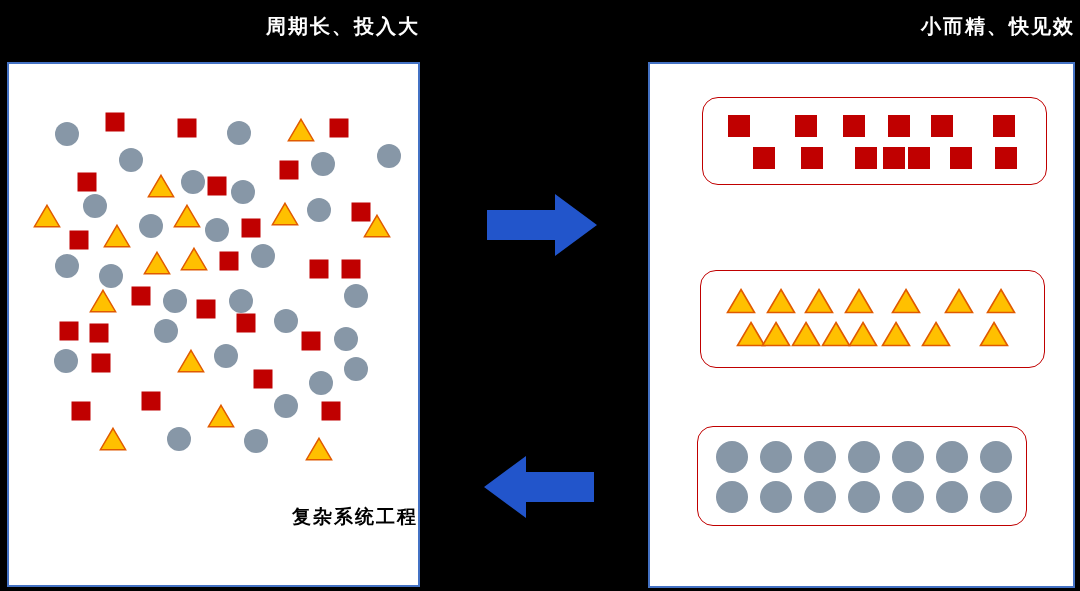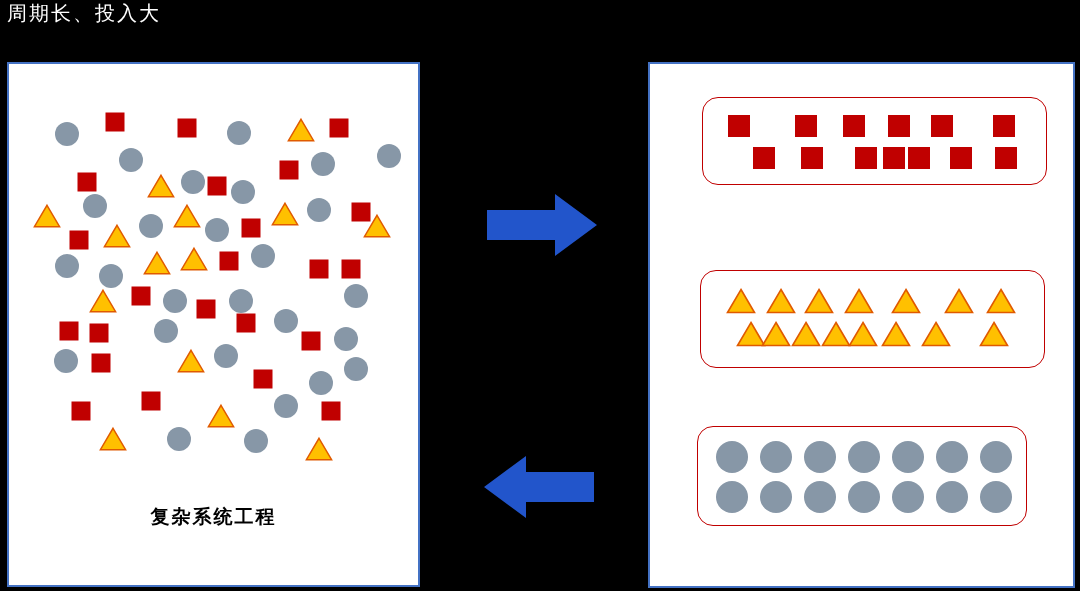--- a/index.html
+++ b/index.html
@@ -4,37 +4,37 @@
 <style>
   html,body{margin:0;padding:0;}
   body{
     width:1080px;height:591px;
     background:#000;
     font-family:"Liberation Sans", sans-serif;
     position:relative;overflow:hidden;
   }
   .stage{position:absolute;inset:0;background:var(--background,#000);}
   .top-title{
-    position:absolute;top:0;height:26px;
-    color:#fff;font-size:20px;font-weight:normal;
-    text-align:left;letter-spacing:2px;line-height:26px;
+    position:absolute;top:13px;height:26px;
+    color:#fff;font-size:20px;font-weight:bold;
+    text-align:right;letter-spacing:2px;line-height:26px;
   }
   #left-title{left:7px;width:413px;}
   #right-title{left:648px;width:427px;}
   .panel{
     position:absolute;top:62px;
     background:var(--panel-bg,#fff);
     border:2px solid var(--panel-border,#4472c4);
     box-sizing:border-box;
   }
   #left-panel{left:7px;width:413px;height:525px;}
   #right-panel{left:648px;width:427px;height:526px;}
   .panel-label{
     position:absolute;left:0;width:100%;
-    text-align:center;color:#000;
+    text-align:right;color:#000;
     font-size:19px;font-weight:bold;letter-spacing:2px;
   }
   #left-label{top:440px;}
   #right-label{top:482px;}
   #scatter{position:absolute;left:0;top:0;width:100%;height:430px;}
   .shape{position:absolute;transform:translate(-50%,-50%);}
   .shape.square{background:var(--square,#c00000);}
   .shape.circle{background:var(--circle,#8797a7);border-radius:50%;}
   svg.triangle{display:block;overflow:visible;}
   svg.triangle polygon{fill:var(--triangle-fill,#ffc000);stroke:var(--triangle-stroke,#e05a00);stroke-width:1.6;}
@@ -53,20 +53,21 @@
   .arrow polygon{fill:var(--arrow,#2255cb);}
   #arrow-right{left:487px;top:194px;width:110px;height:62px;}
   #arrow-left{left:484px;top:456px;width:110px;height:62px;}
 </style>
 </head>
 <body>
 
 <div class="stage">
 
   <div class="top-title" id="left-title">周期长、投入大</div>
+  <div class="top-title" id="right-title">小而精、快见效</div>
 
   <div class="panel" id="left-panel">
     <div id="scatter">
         <div class="shape square" style="left: 106px; top: 58px;"></div>
         <div class="shape square" style="left: 178px; top: 64px;"></div>
         <div class="shape circle" style="left: 58px; top: 70px;"></div>
         <div class="shape circle" style="left: 230px; top: 69px;"></div>
         <svg viewBox="0 0 30 26" class="shape triangle" style="left: 292px; top: 66px;">
           <polygon points="15,1.5 28.5,24.5 1.5,24.5"></polygon>
         </svg>

